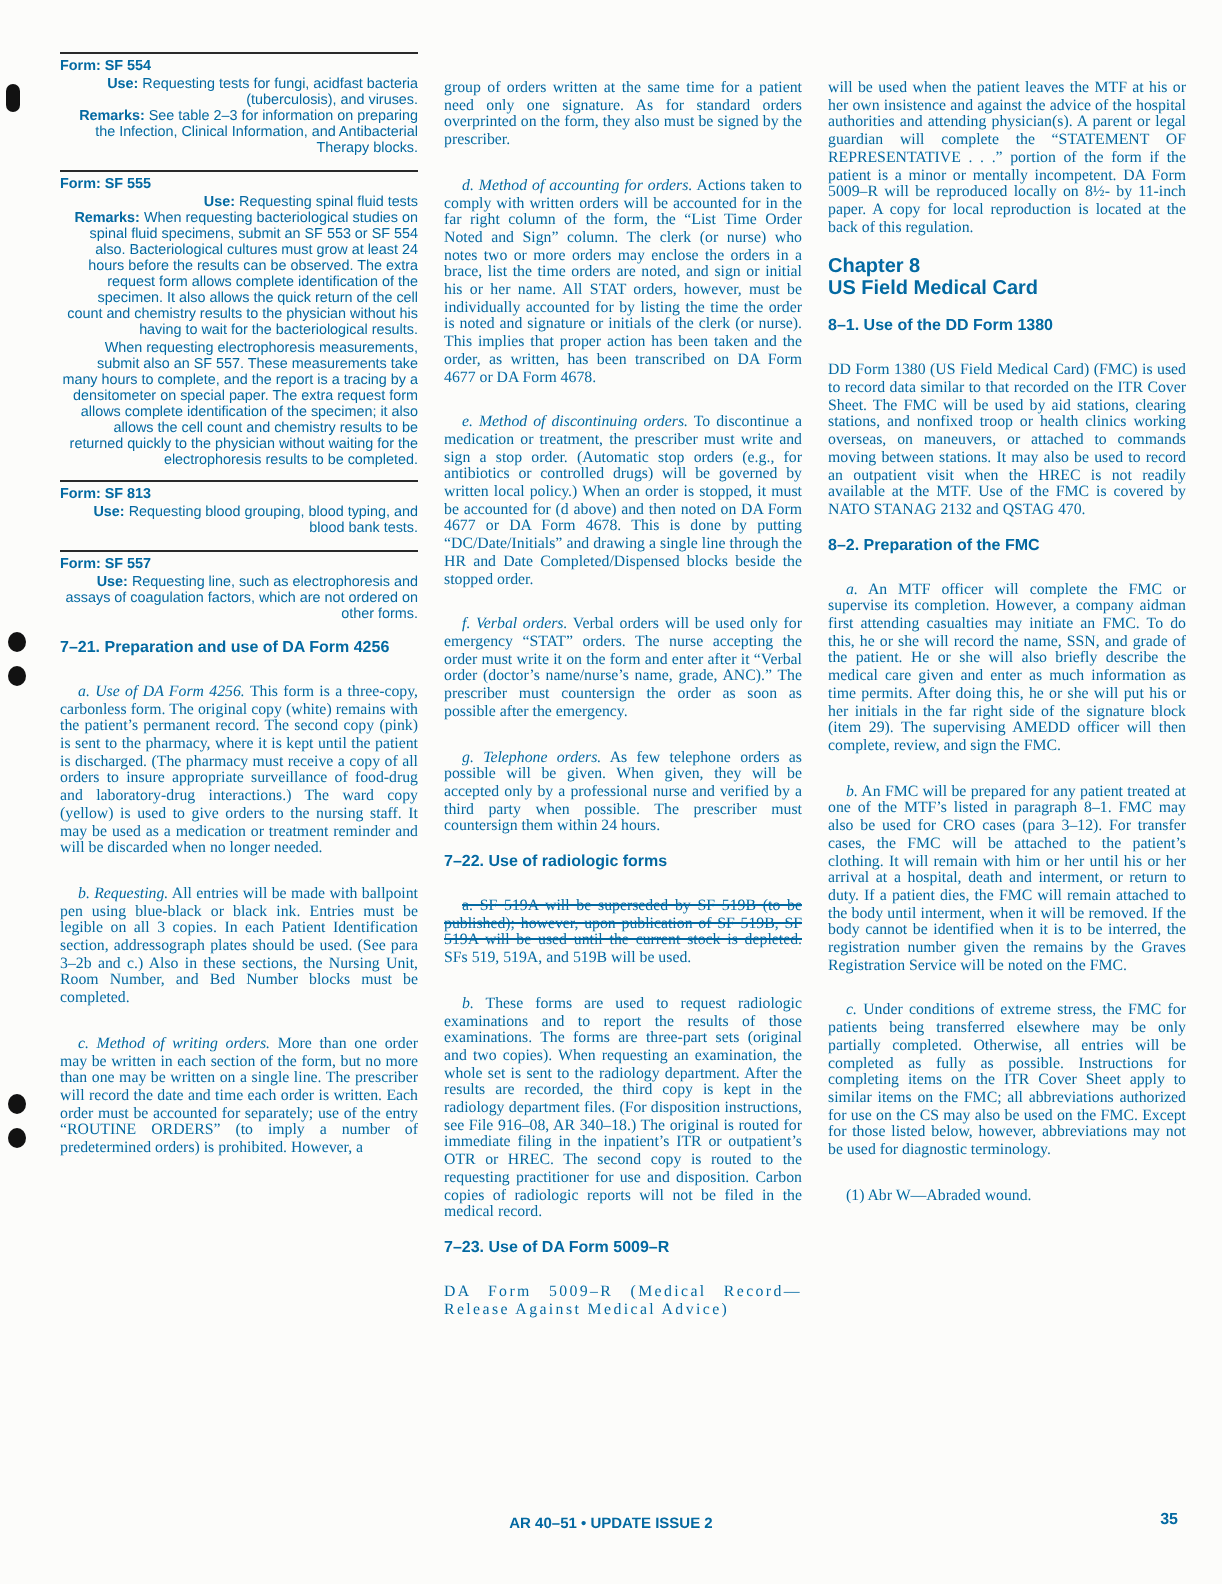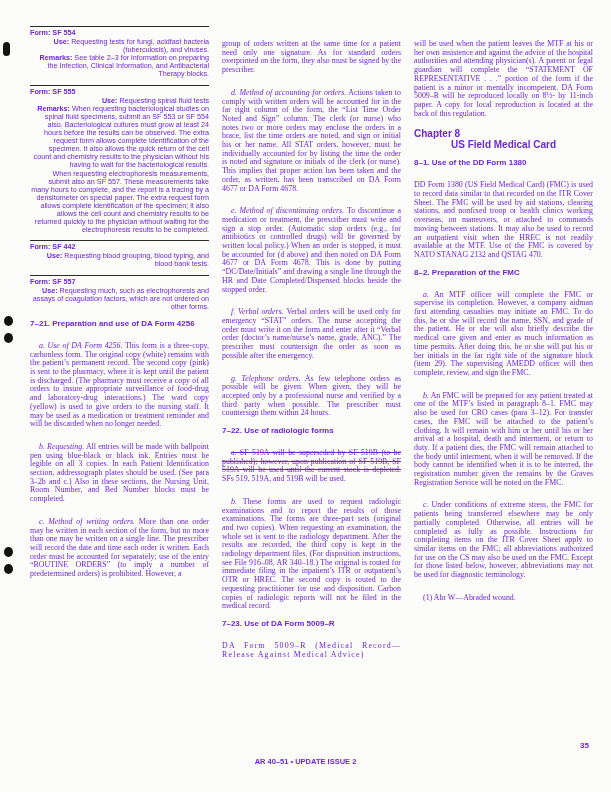--- a/index.html
+++ b/index.html
@@ -1,46 +1,46 @@
 <!DOCTYPE html>
 <html><head>
 <meta charset="utf-8">
 <style>
   * { margin:0; padding:0; box-sizing:border-box; }
   html,body { width:611px; height:792px; }
   body { background:#d8d8d4; font-family:"Liberation Serif", serif; }
-  .page { position:relative; width:611px; height:792px; background:#fcfcfa; overflow:hidden; color:#6d28d9; }
+  .page { position:relative; width:611px; height:792px; background:#fcfcfa; overflow:hidden; color:#0369a1; }
 
   .content { position:absolute; left:30px; top:26px; display:flex; gap:13px; }
   .col { width:179px; flex:0 0 179px; height:714px; overflow:hidden; }
 
   
   p.body { font-size:7.9px; line-height:8.7px; text-align:justify; text-indent:9px;margin-top:14px; }
   p.body.noindent { text-indent:0; }
   .lead { font-style:italic; }
   .struck { text-decoration:line-through; text-decoration-thickness:1px; }
 
   
   .form-block { border-top:1px solid #2a2a2a; padding-top:2px; margin-bottom:6px;
                 font-family:"Liberation Sans", sans-serif; font-size:7.2px; line-height:8.1px; }
   .fb-title { font-weight:bold; margin-bottom:1px; }
   .fb-p { text-align:right; }
   .fb-label { font-weight:bold; }
 
   
   .h-sec { font-family:"Liberation Sans", sans-serif; font-weight:bold; font-size:8px; line-height:9px; margin:8px 0 3px; }
   .chapter-label { font-family:"Liberation Sans", sans-serif; font-weight:bold; font-size:10px; line-height:11px; margin-top:10px; }
-  .chapter-title { font-family:"Liberation Sans", sans-serif; font-weight:bold; font-size:10px; line-height:11px; margin-bottom:5px;text-align:center; }
+  .chapter-title { font-family:"Liberation Sans", sans-serif; font-weight:bold; font-size:10px; line-height:11px; margin-bottom:5px; }
 
   .spaced { letter-spacing:1.2px; }
 
   
   .footer { position:absolute; bottom:26px; left:0; width:100%; text-align:center;
             font-family:"Liberation Sans", sans-serif; font-weight:bold; font-size:7.5px; }
-  .pageno { position:absolute; bottom:42px; right:22px;
+  .pageno { position:absolute; bottom:28px; right:22px;
             font-family:"Liberation Sans", sans-serif; font-weight:bold; font-size:8px; }
 
   
   .mark { position:absolute; background:#121212; }
   .m1 { left:3px; top:42px; width:7px; height:14px; border-radius:4px; }
   .dot { left:4px; width:9px; height:10px; border-radius:50%; }
   .d2a { top:316px; } .d2b { top:333px; }
   .d3a { top:547px; } .d3b { top:564px; }
 </style>
 </head>
@@ -65,27 +65,27 @@
       </div>
 
       <div class="form-block">
         <div class="fb-title">Form: SF 555</div>
         <p class="fb-p"><span class="fb-label">Use:</span> <span>Requesting spinal fluid tests</span></p>
         <p class="fb-p"><span class="fb-label">Remarks:</span> <span>When requesting bacteriological studies on spinal fluid specimens, submit an SF 553 or SF 554 also. Bacteriological cultures must grow at least 24 hours before the results can be observed. The extra request form allows complete identification of the specimen. It also allows the quick return of the cell count and chemistry results to the physician without his having to wait for the bacteriological results.</span></p>
         <p class="fb-p"><span>When requesting electrophoresis measurements, submit also an SF 557. These measurements take many hours to complete, and the report is a tracing by a densitometer on special paper. The extra request form allows complete identification of the specimen; it also allows the cell count and chemistry results to be returned quickly to the physician without waiting for the electrophoresis results to be completed.</span></p>
       </div>
 
       <div class="form-block">
-        <div class="fb-title">Form: SF 442</div>
+        <div class="fb-title">Form: SF 813</div>
         <p class="fb-p"><span class="fb-label">Use:</span> <span>Requesting blood grouping, blood typing, and blood bank tests.</span></p>
       </div>
 
       <div class="form-block">
         <div class="fb-title">Form: SF 557</div>
-        <p class="fb-p"><span class="fb-label">Use:</span> <span>Requesting much, such as electrophoresis and assays of coagulation factors, which are not ordered on other forms.</span></p>
+        <p class="fb-p"><span class="fb-label">Use:</span> <span>Requesting line, such as electrophoresis and assays of coagulation factors, which are not ordered on other forms.</span></p>
       </div>
 
       <div class="h-sec">7–21. Preparation and use of DA Form 4256</div>
 
       <p class="body"><span class="lead">a. Use of DA Form 4256.</span> <span>This form is a three-copy, carbonless form. The original copy (white) remains with the patient’s permanent record. The second copy (pink) is sent to the pharmacy, where it is kept until the patient is discharged. (The pharmacy must receive a copy of all orders to insure appropriate surveillance of food-drug and laboratory-drug interactions.) The ward copy (yellow) is used to give orders to the nursing staff. It may be used as a medication or treatment reminder and will be discarded when no longer needed.</span></p>
       <p class="body"><span class="lead">b. Requesting.</span> <span>All entries will be made with ballpoint pen using blue-black or black ink. Entries must be legible on all 3 copies. In each Patient Identification section, addressograph plates should be used. (See para 3–2b and c.) Also in these sections, the Nursing Unit, Room Number, and Bed Number blocks must be completed.</span></p>
       <p class="body"><span class="lead">c. Method of writing orders.</span> <span>More than one order may be written in each section of the form, but no more than one may be written on a single line. The prescriber will record the date and time each order is written. Each order must be accounted for separately; use of the entry “ROUTINE ORDERS” (to imply a number of predetermined orders) is prohibited. However, a</span></p>
     </div>
 
     <div class="col">

